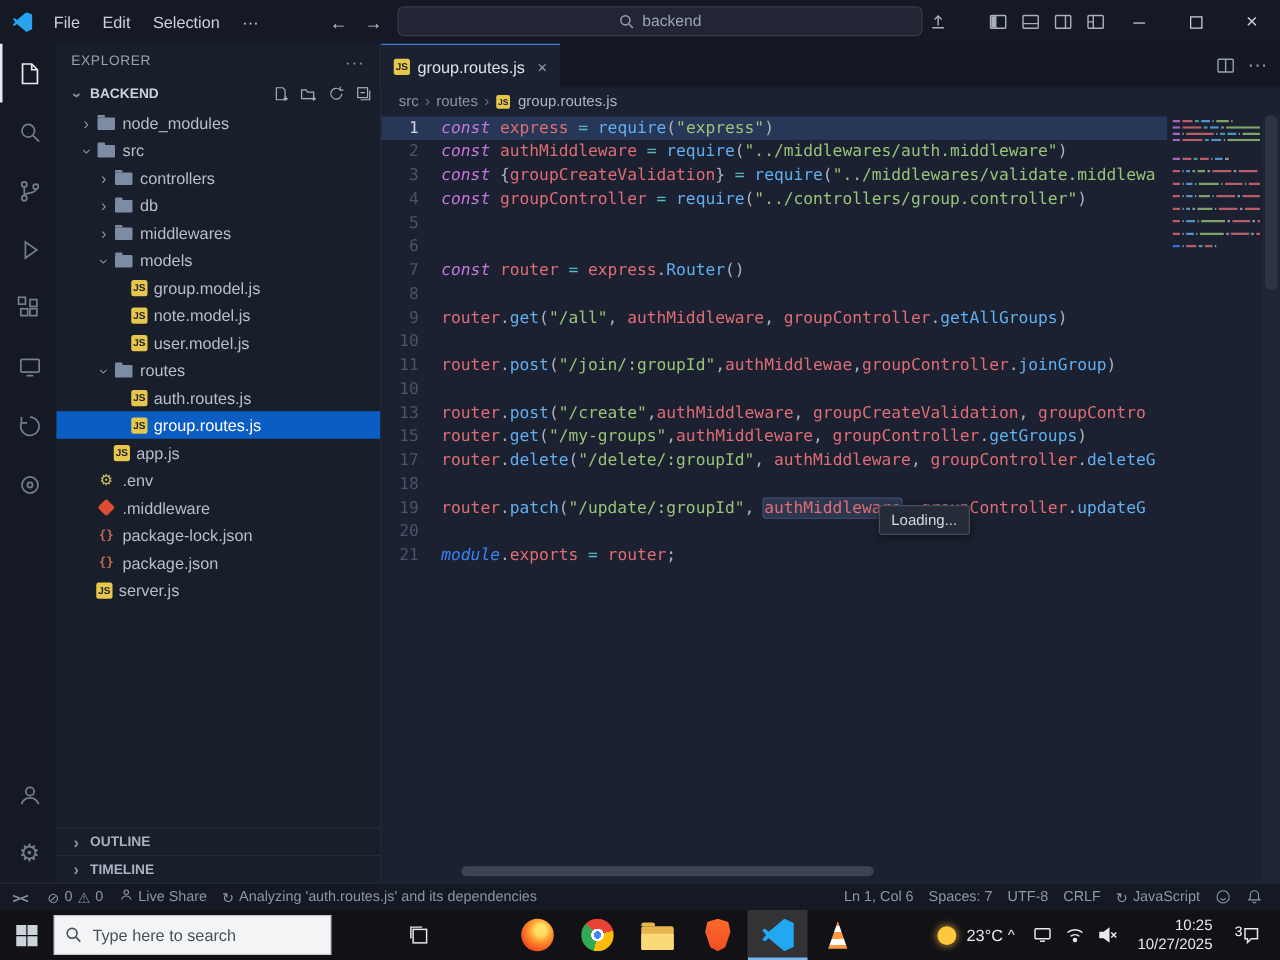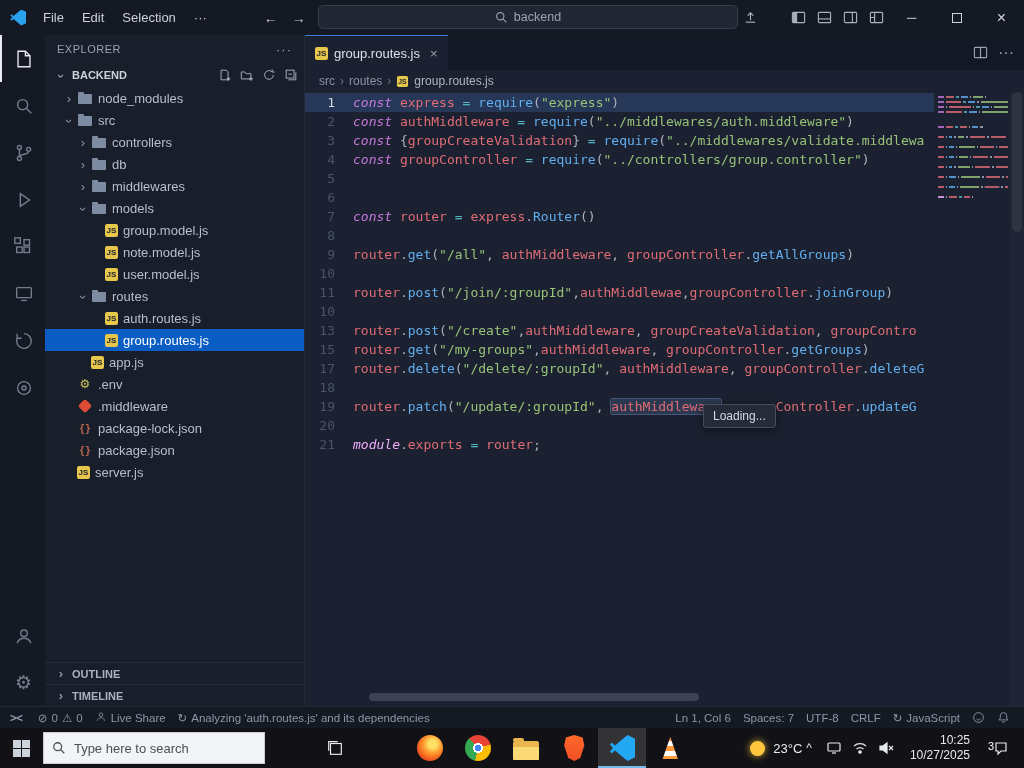--- a/index.html
+++ b/index.html
@@ -74,21 +74,21 @@
 
   .codewrap { position:relative; flex:1; overflow:hidden; }
   .codelines { position:absolute; top:1px; left:0; right:90px; bottom:14px; overflow:hidden;
                font-family:"DejaVu Sans Mono",monospace; font-size:13px; line-height:19px; }
   .cline { height:19px; white-space:pre; }
   .cline.selline { background:rgba(66,103,171,.32); }
   .cline.selline .lnum { color:#d3d8e2; }
   .lnum { display:inline-block; width:48px; text-align:right; padding-right:18px; color:#49536b; }
   .tk-k { color:#c678dd; font-style:italic; }
   .tk-v { color:#e06c75; }
-  .tk-vi { color:#f0abfc; font-style:italic; }
+  .tk-vi { color:#3b82f6; font-style:italic; }
   .tk-vh { color:#e06c75; background:#2c3850; box-shadow:0 0 0 1px #46557a; border-radius:2px; }
   .tk-f { color:#61afef; }
   .tk-s { color:#98c379; }
   .tk-o { color:#56b6c2; }
   .tk-p { color:#abb2bf; }
 
   .minimap { position:absolute; top:4px; right:16px; width:70px; }
   .mrow { height:2px; margin-bottom:3px; white-space:nowrap; overflow:hidden; }
   .mb { display:inline-block; height:2px; margin-right:2px; background:currentColor; opacity:.8; vertical-align:top; }
   .vsb { position:absolute; top:0; right:0; bottom:0; width:14px; background:rgba(255,255,255,.02); }

